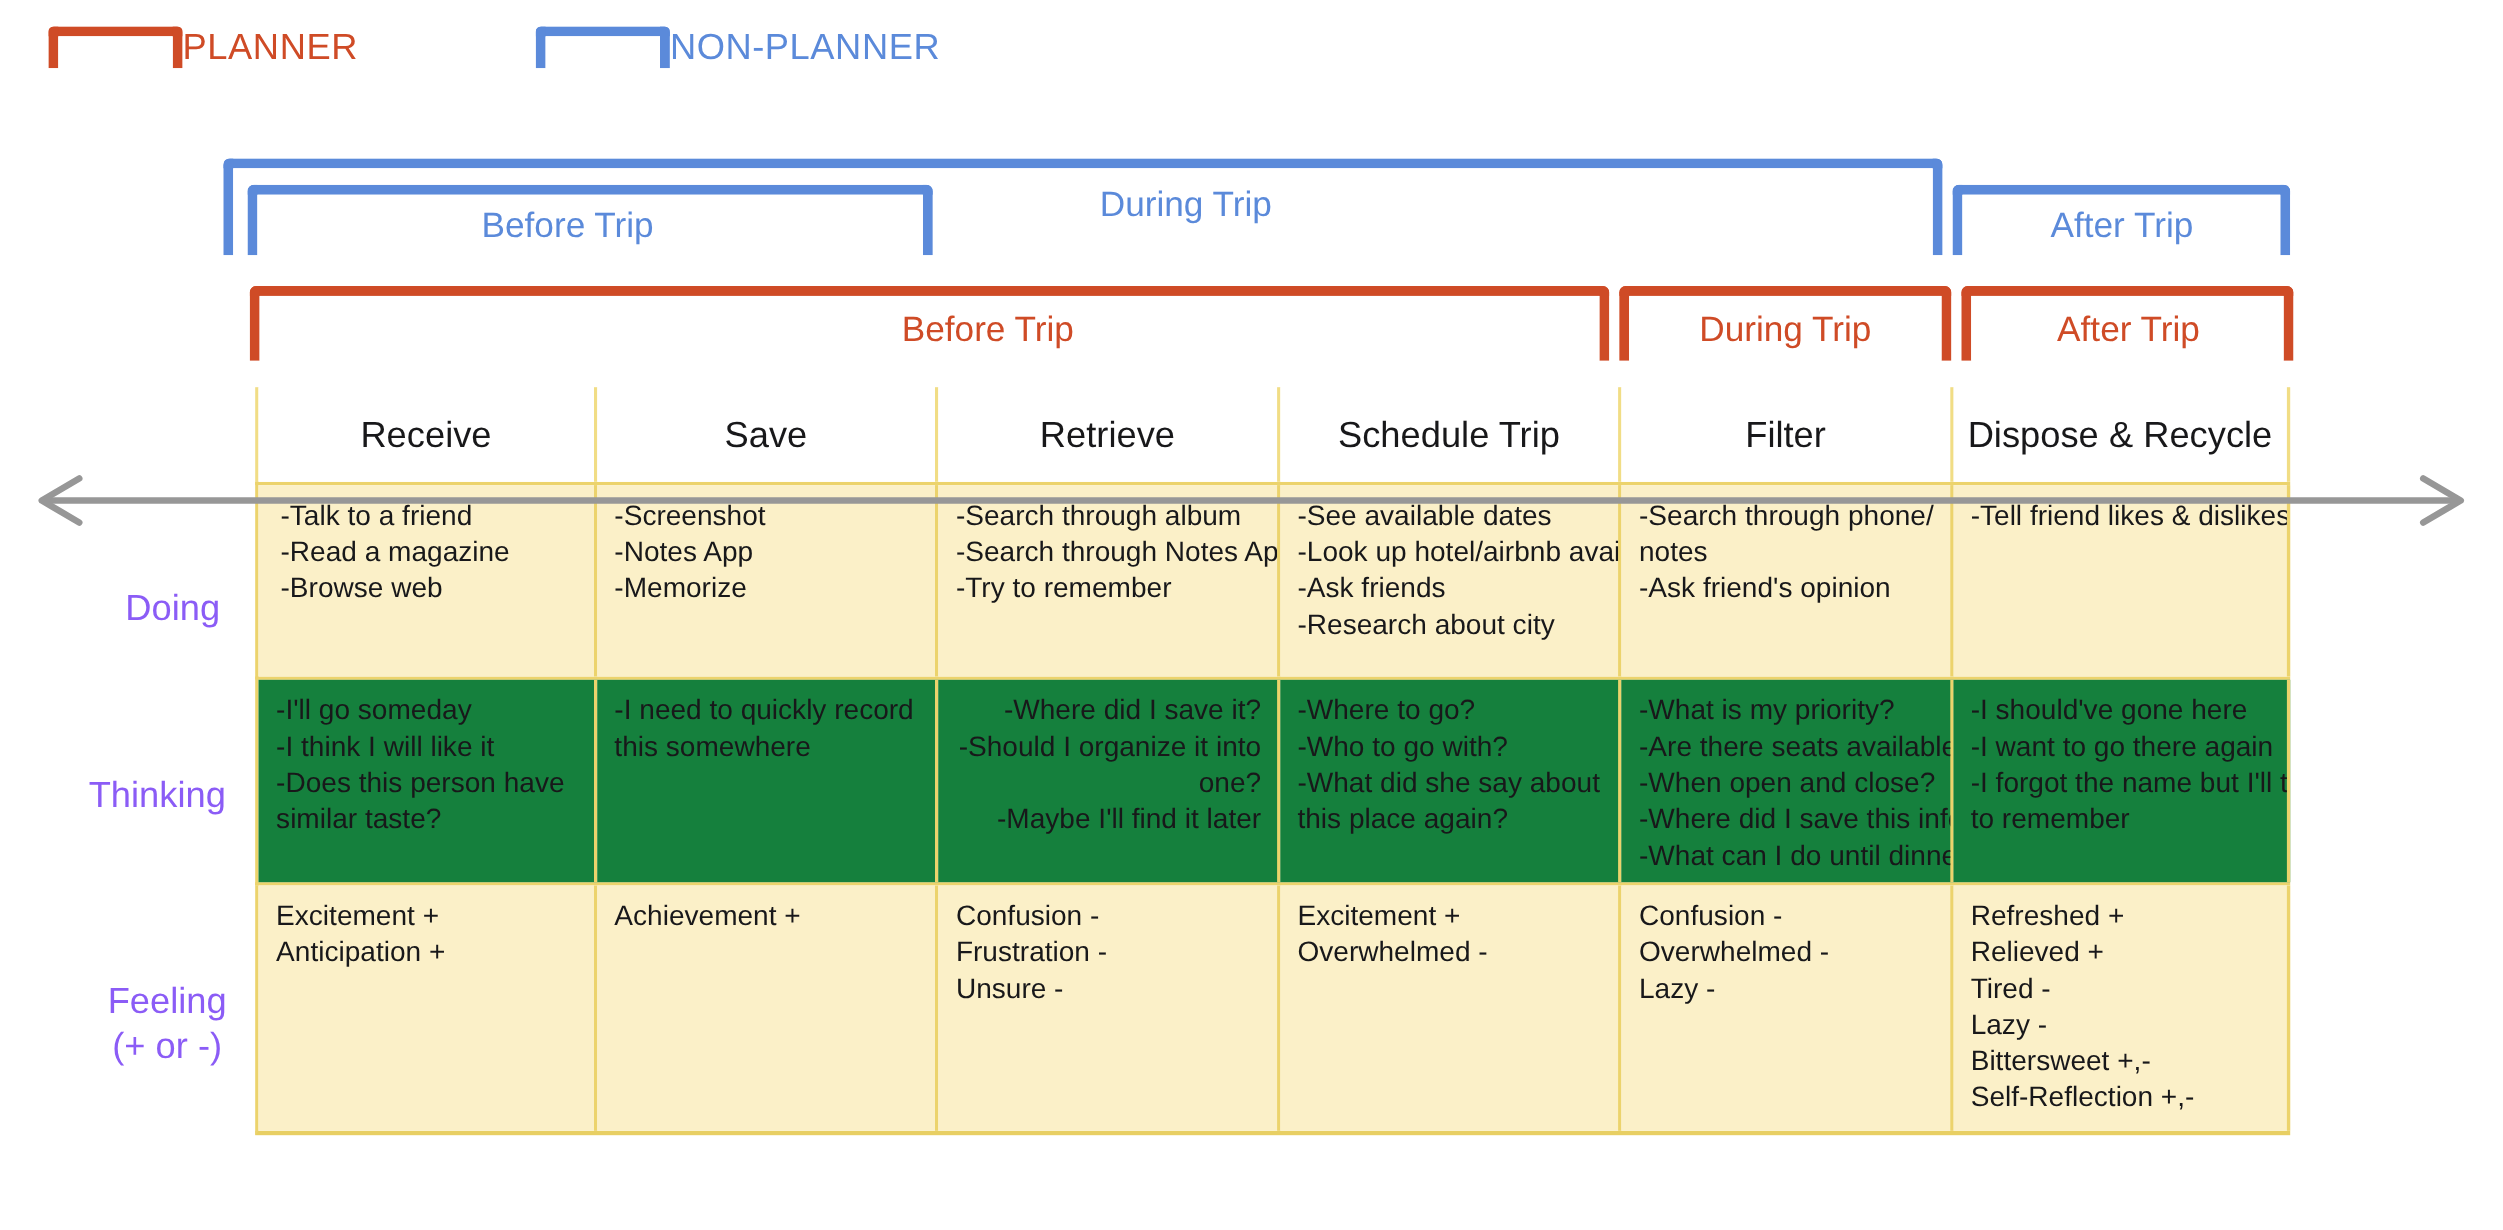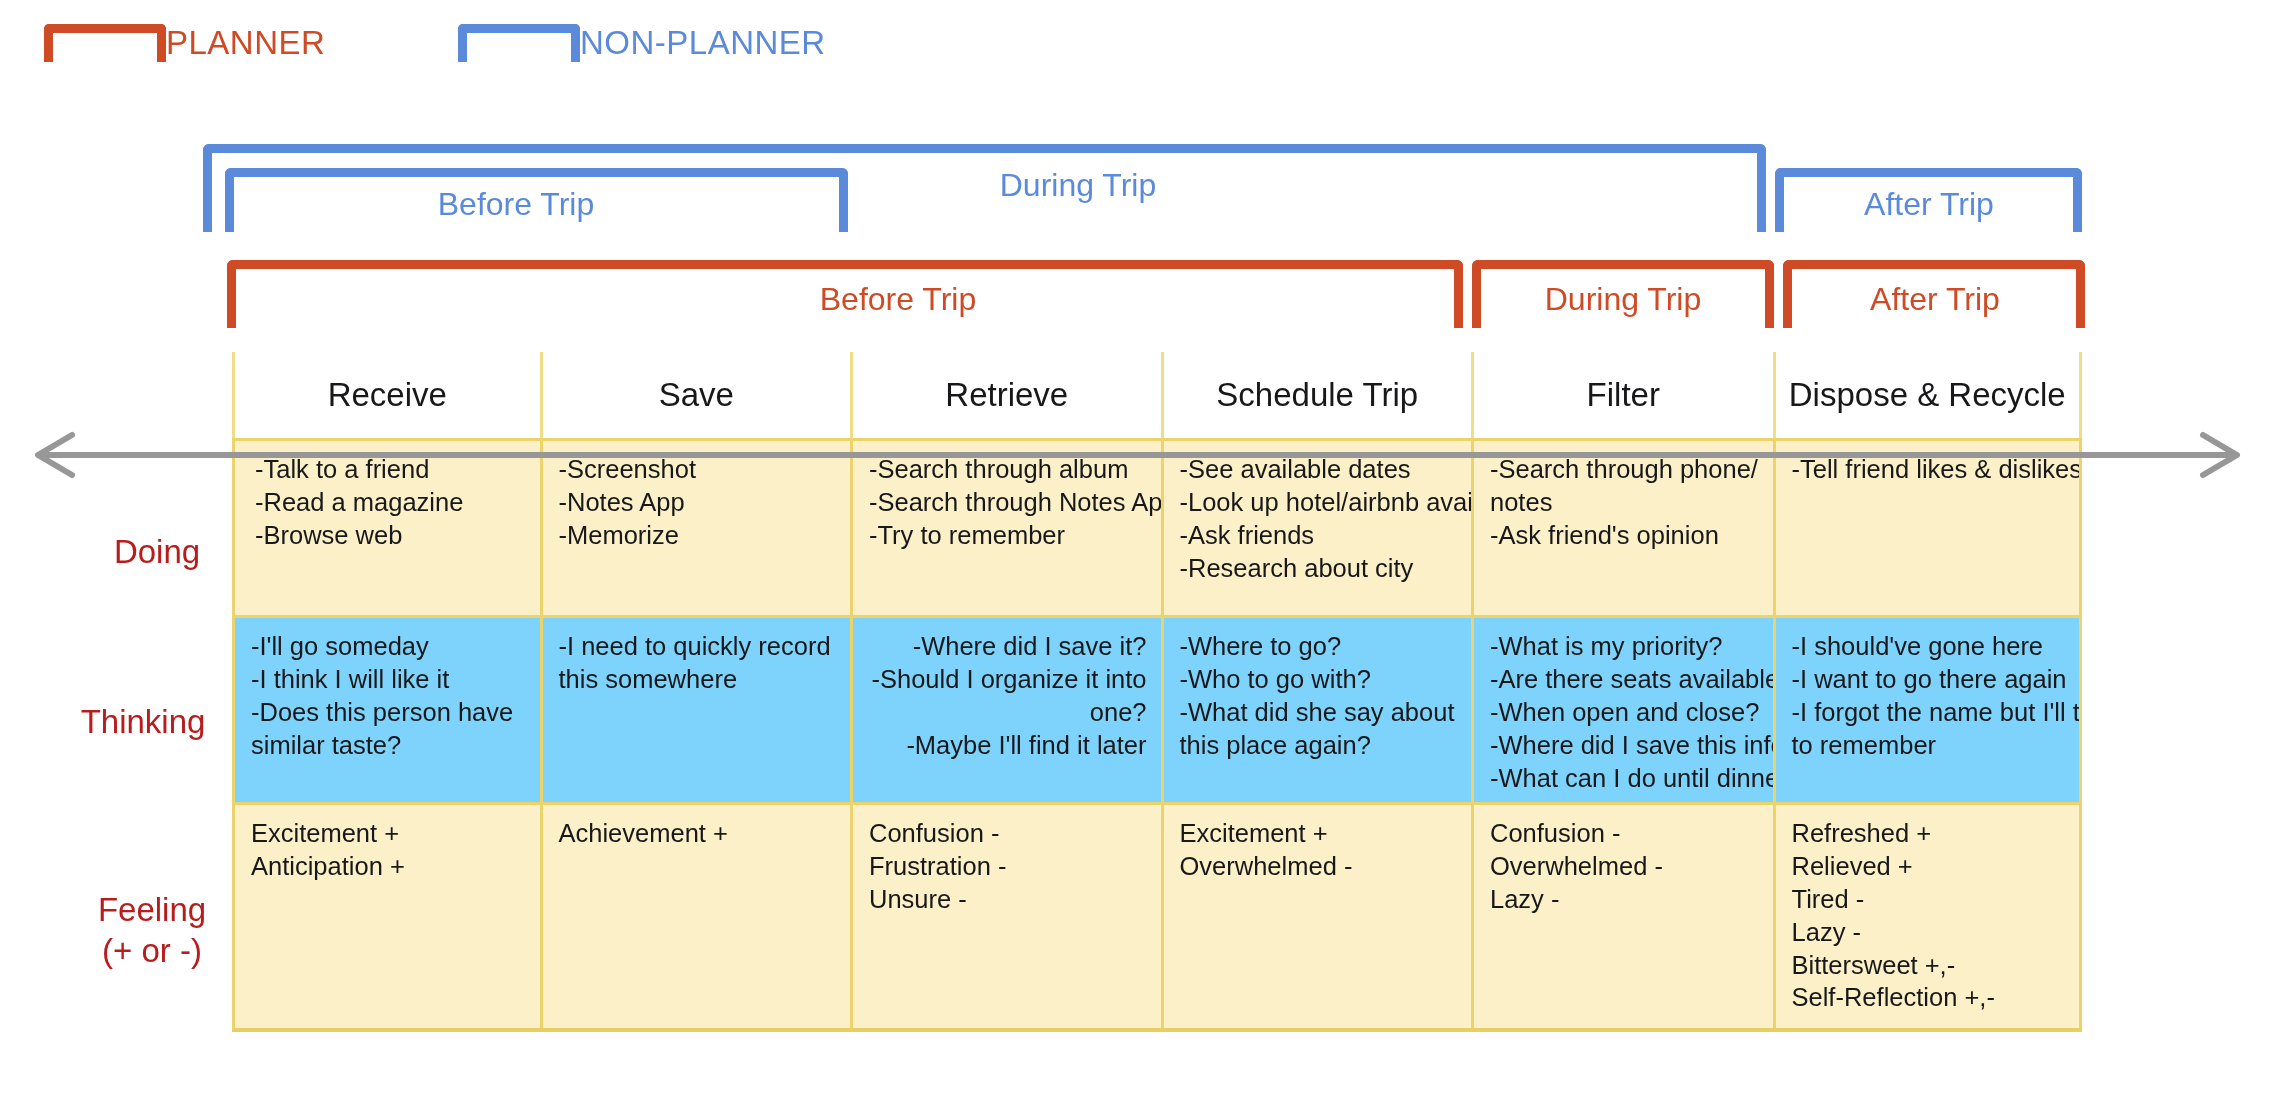--- a/index.html
+++ b/index.html
@@ -78,53 +78,53 @@
     background: #ffffff;
     border-right: 3px solid #f1dd85;
     display: flex;
     align-items: center;
     justify-content: center;
     font-size: 33px;
     padding: 0;
   }
   .row-doing .cell,
   .row-feeling .cell { background: #fbf0c8; }
-  .row-thinking .cell { background: #7dd3fc; }
+  .row-thinking .cell { background: #15803d; }
 
   .row-doing { border-top: 3px solid #ecd36c; border-bottom: 3px solid #ecd36c; }
   .row-thinking { border-bottom: 3px solid #ecd36c; }
   .row-feeling { border-bottom: 4px solid #e8cf63; }
   .row-header { border-left: 3px solid #f1dd85; }
   .row-doing, .row-thinking, .row-feeling { border-left: 3px solid #ecd36c; }
 
   
   .axis-label {
     position: absolute;
     text-align: center;
     font-size: 33px;
-    color: #b91c1c;
+    color: #8b5cf6;
     line-height: 1.25;
     transform: translate(-50%, -50%);
     white-space: nowrap;
   }
 
   
   #arrow { position: absolute; }
 </style>
 </head>
 <body>
 
 <div id="canvas">
 
   <div class="legend c-planner" style="left:44px; top:24px;">
     <div class="legend-bracket"></div>
     <div class="legend-label">PLANNER</div>
   </div>
 
-  <div class="legend c-nonplanner" style="left:458px; top:24px;">
+  <div class="legend c-nonplanner" style="left:487px; top:24px;">
     <div class="legend-bracket"></div>
     <div class="legend-label">NON-PLANNER</div>
   </div>
 
   <div class="bracket c-nonplanner" style="left:203px; top:144px; width:1563px; height:88px;"></div>
   <div class="bracket-label c-nonplanner" style="left:1078px; top:167px;">During Trip</div>
 
   <div class="bracket c-nonplanner" style="left:225px; top:168px; width:623px; height:64px;"></div>
   <div class="bracket-label c-nonplanner" style="left:516px; top:186px;">Before Trip</div>
 

